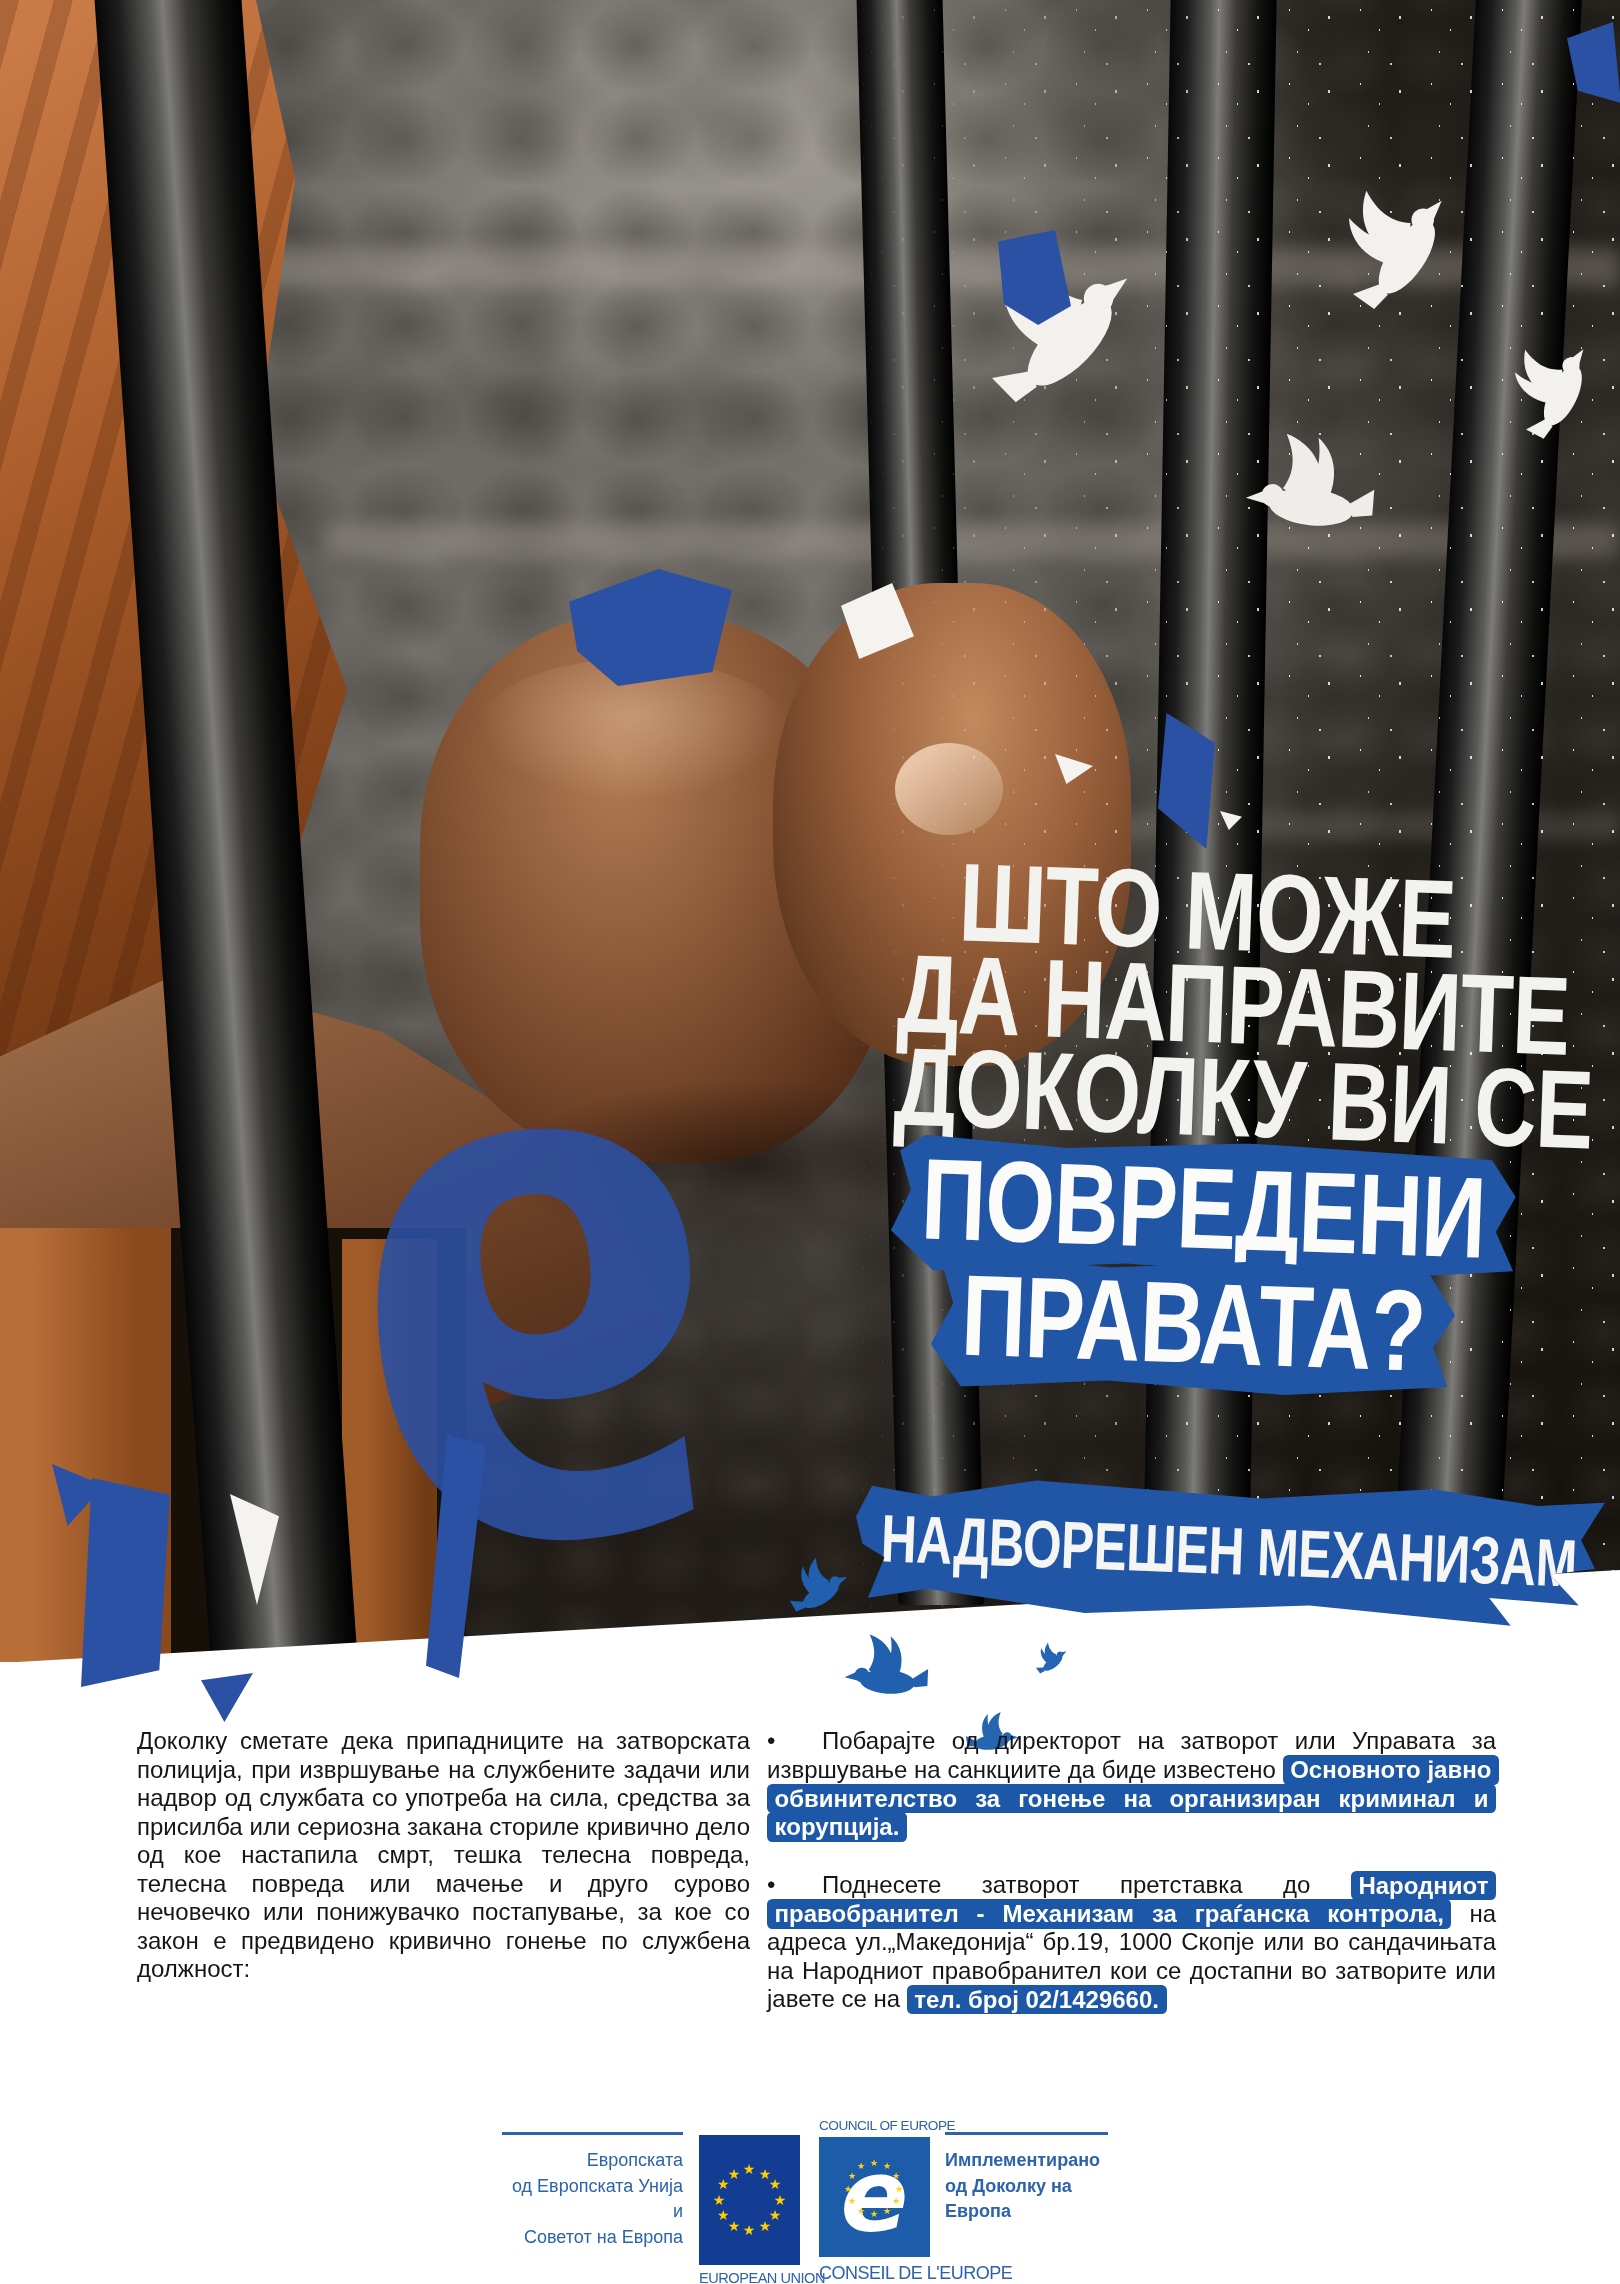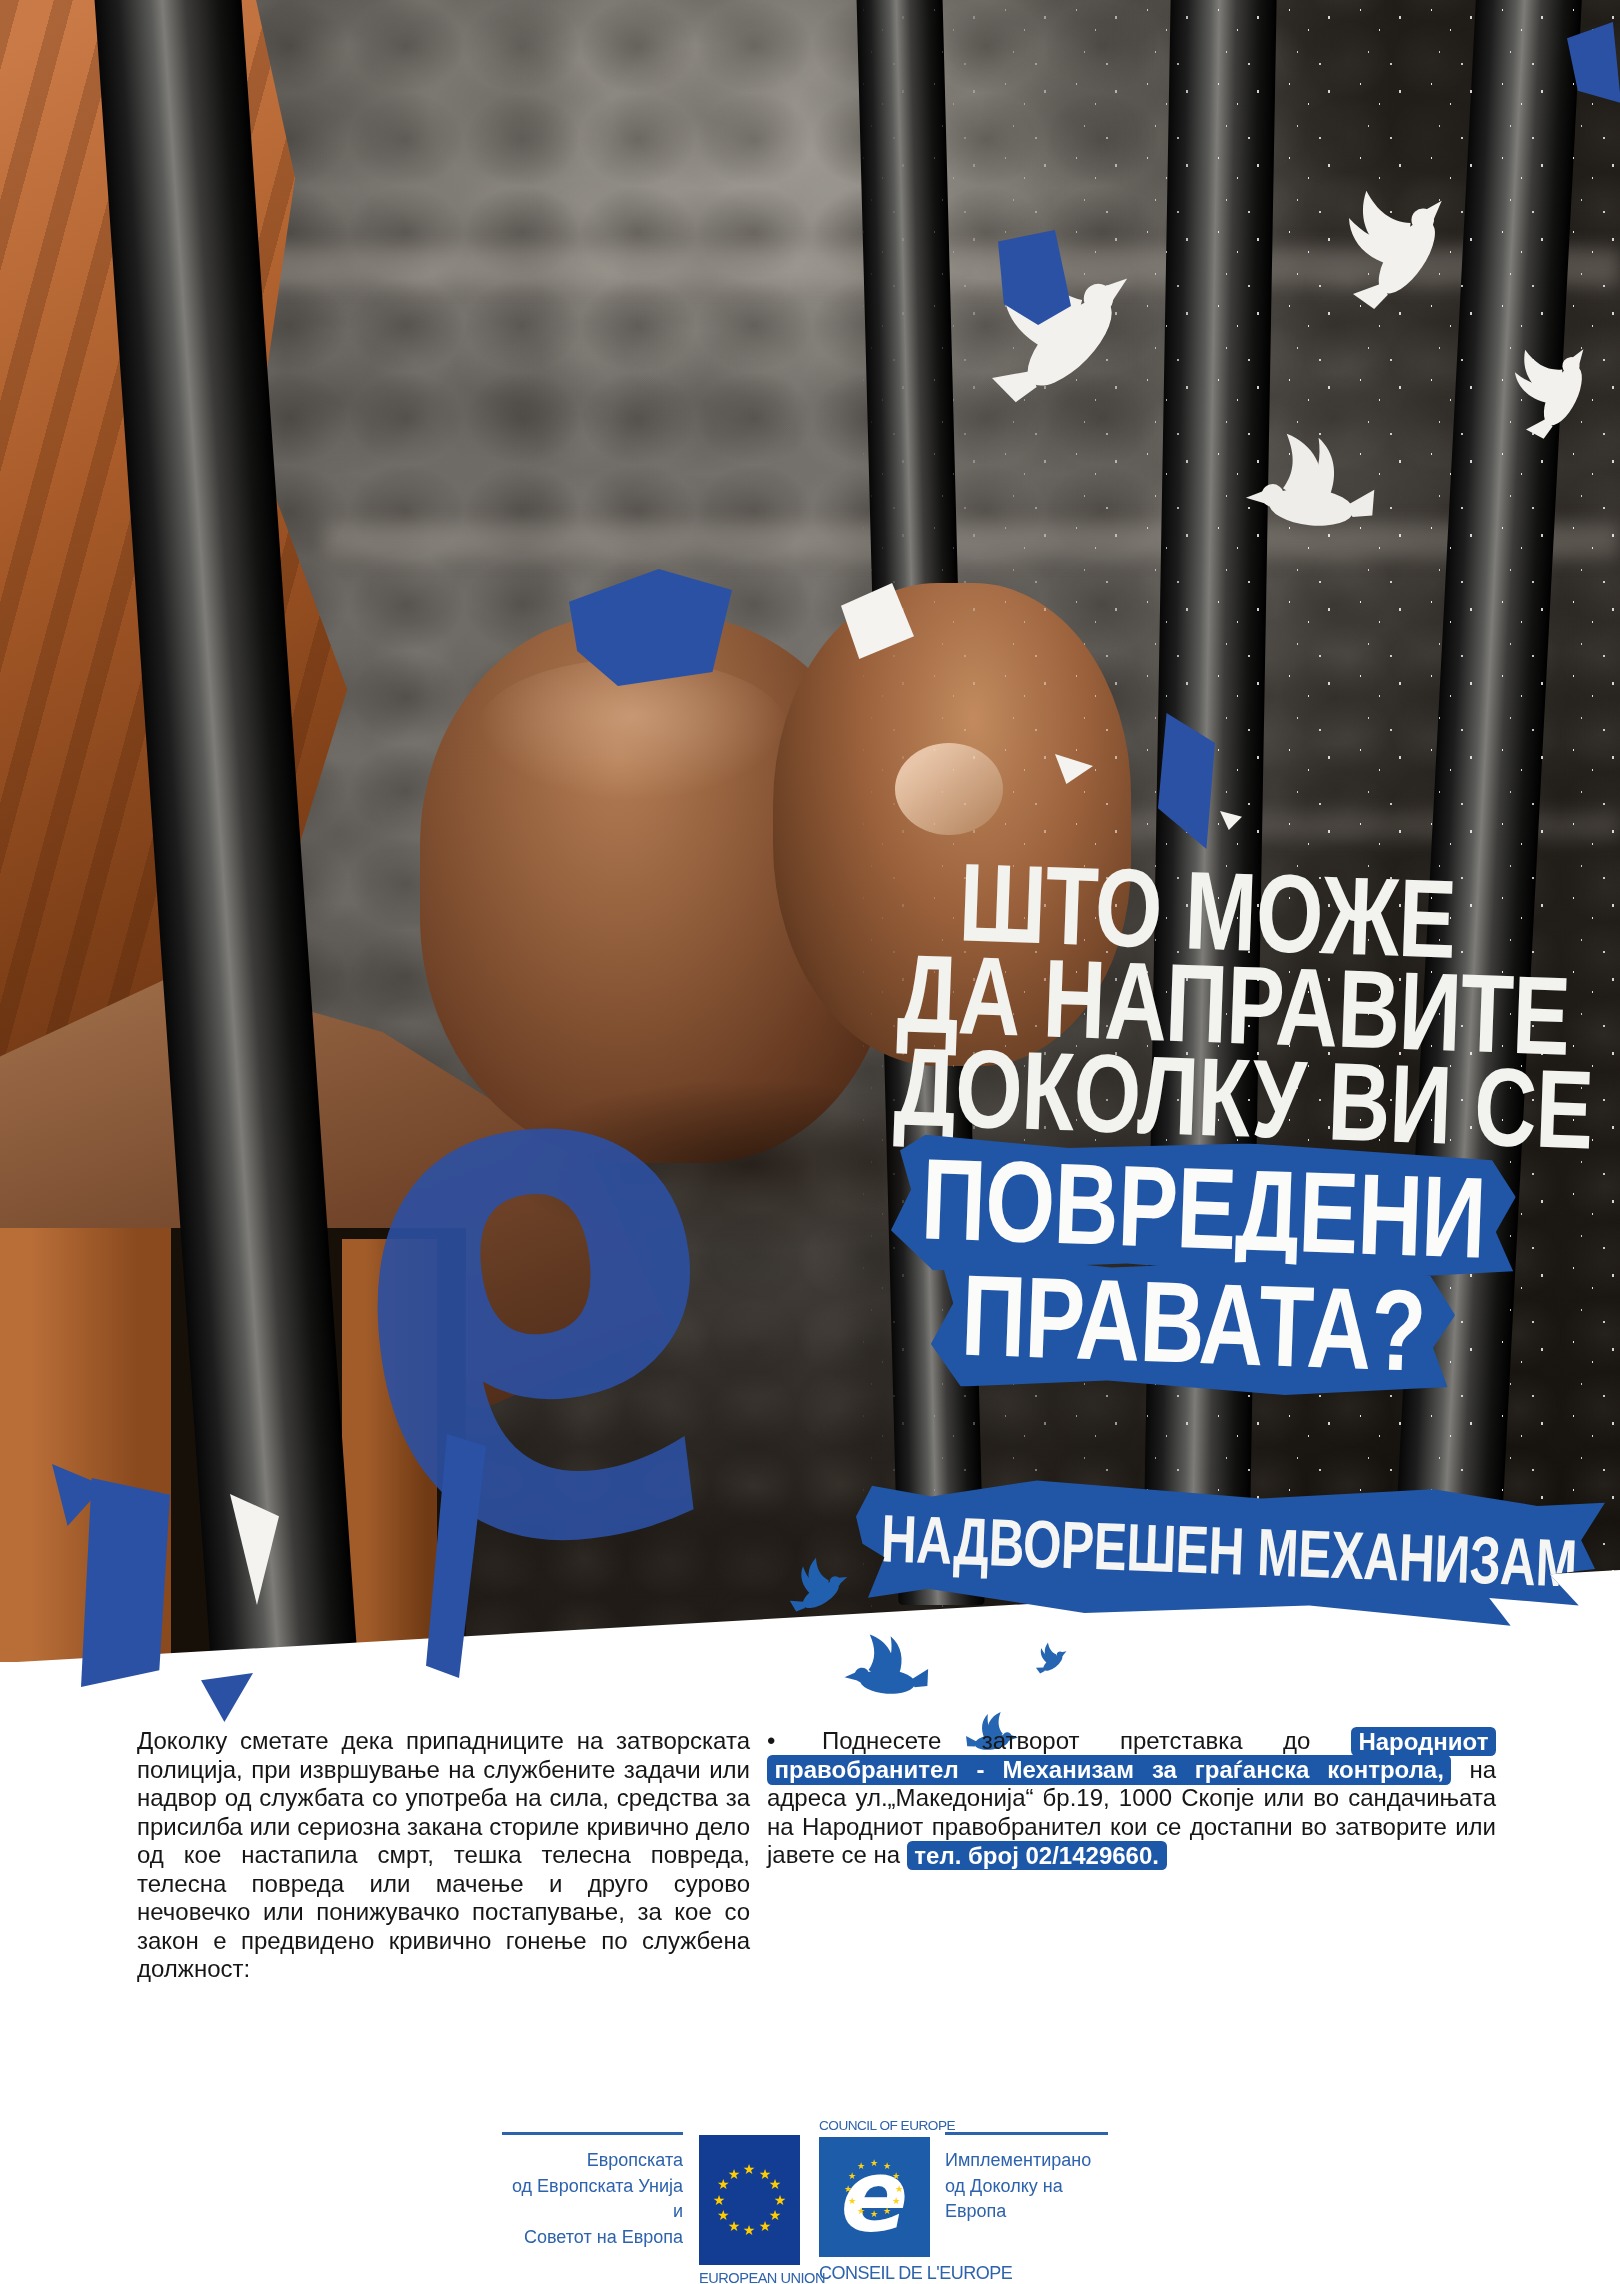--- a/index.html
+++ b/index.html
@@ -111,21 +111,21 @@
   .col p{margin:0;}
   .col p + p{margin-top:30px;}
   .bul{display:inline-block;width:55px;}
   .hl{background:#1d57a8;color:#fff;font-weight:700;padding:0.5px 7.6px 2.2px;border-radius:5.4px;
     box-decoration-break:clone;-webkit-box-decoration-break:clone;}
 
   
   .footer-text{position:absolute;z-index:30;color:#2d62ac;font-size:18px;line-height:25.5px;}
   .rule{border-top:3.8px solid #2d62ac;padding-top:13px;}
   .fin{left:502px;top:2132px;width:181px;text-align:right;}
-  .impl{left:945px;top:2132px;width:163px;text-align:left;}
+  .impl{left:945px;top:2132px;width:163px;text-align:left;font-weight:bold;}
   .eu{position:absolute;left:699px;top:2135px;width:101px;z-index:30;text-align:center;}
   .eu-flag{position:relative;width:101px;height:130px;background:#123d93;}
   .star{position:absolute;color:#ffcc00;transform:translate(-50%,-50%);line-height:1;}
   .eu .star{font-size:14px;}
   .logo-label{margin-top:5.4px;font-size:14.6px;color:#2d62ac;letter-spacing:-0.5px;white-space:nowrap;}
   .coe{position:absolute;left:819px;top:2118px;width:111px;z-index:30;text-align:center;}
   .coe-top{font-size:13.6px;color:#2d62ac;letter-spacing:-0.5px;white-space:nowrap;}
   .coe-box{position:relative;width:111px;height:120px;background:#1d5ca9;margin-top:4.3px;overflow:hidden;}
   .coe-e{position:absolute;left:0;top:0;width:111px;height:120px;display:flex;align-items:center;justify-content:center;
     color:#fff;font-family:"DejaVu Sans",sans-serif;font-size:100px;font-weight:bold;font-style:italic;line-height:1;}
@@ -224,20 +224,21 @@
   </div>
 
   <div class="banner">
     <div class="btxt">НАДВОРЕШЕН МЕХАНИЗАМ</div>
   </div>
 
   <div class="col col-left">
     <p>Доколку сметате дека припадниците на затворската полиција, при извршување на службените задачи или надвор од службата со употреба на сила, средства за присилба или сериозна закана сториле кривично дело од кое настапила смрт, тешка телесна повреда, телесна повреда или мачење и друго сурово нечовечко или понижувачко постапување, за кое со закон е предвидено кривично гонење по службена должност:</p>
   </div>
   <div class="col col-right">
+    <p><span class="bul">•</span><span>Побарајте од директорот на затворот или Управата за извршување на санкциите да биде известено </span><span class="hl">Основното јавно обвинителство за гонење на организиран криминал и корупција.</span><span></span></p>
     <p><span class="bul">•</span><span>Поднесете затворот претставка до </span><span class="hl">Народниот правобранител - Механизам за граѓанска контрола,</span><span> на адреса ул.„Македонија“ бр.19, 1000 Скопје или во сандачињата на Народниот правобранител кои се достапни во затворите или јавете се на </span><span class="hl">тел. број 02/1429660.</span></p>
   </div>
 
   <div class="footer-text rule fin">
     <div>Европската</div>
     <div>од Европската Унија и</div>
     <div>Советот на Европа</div>
   </div>
 
   <div class="eu">

